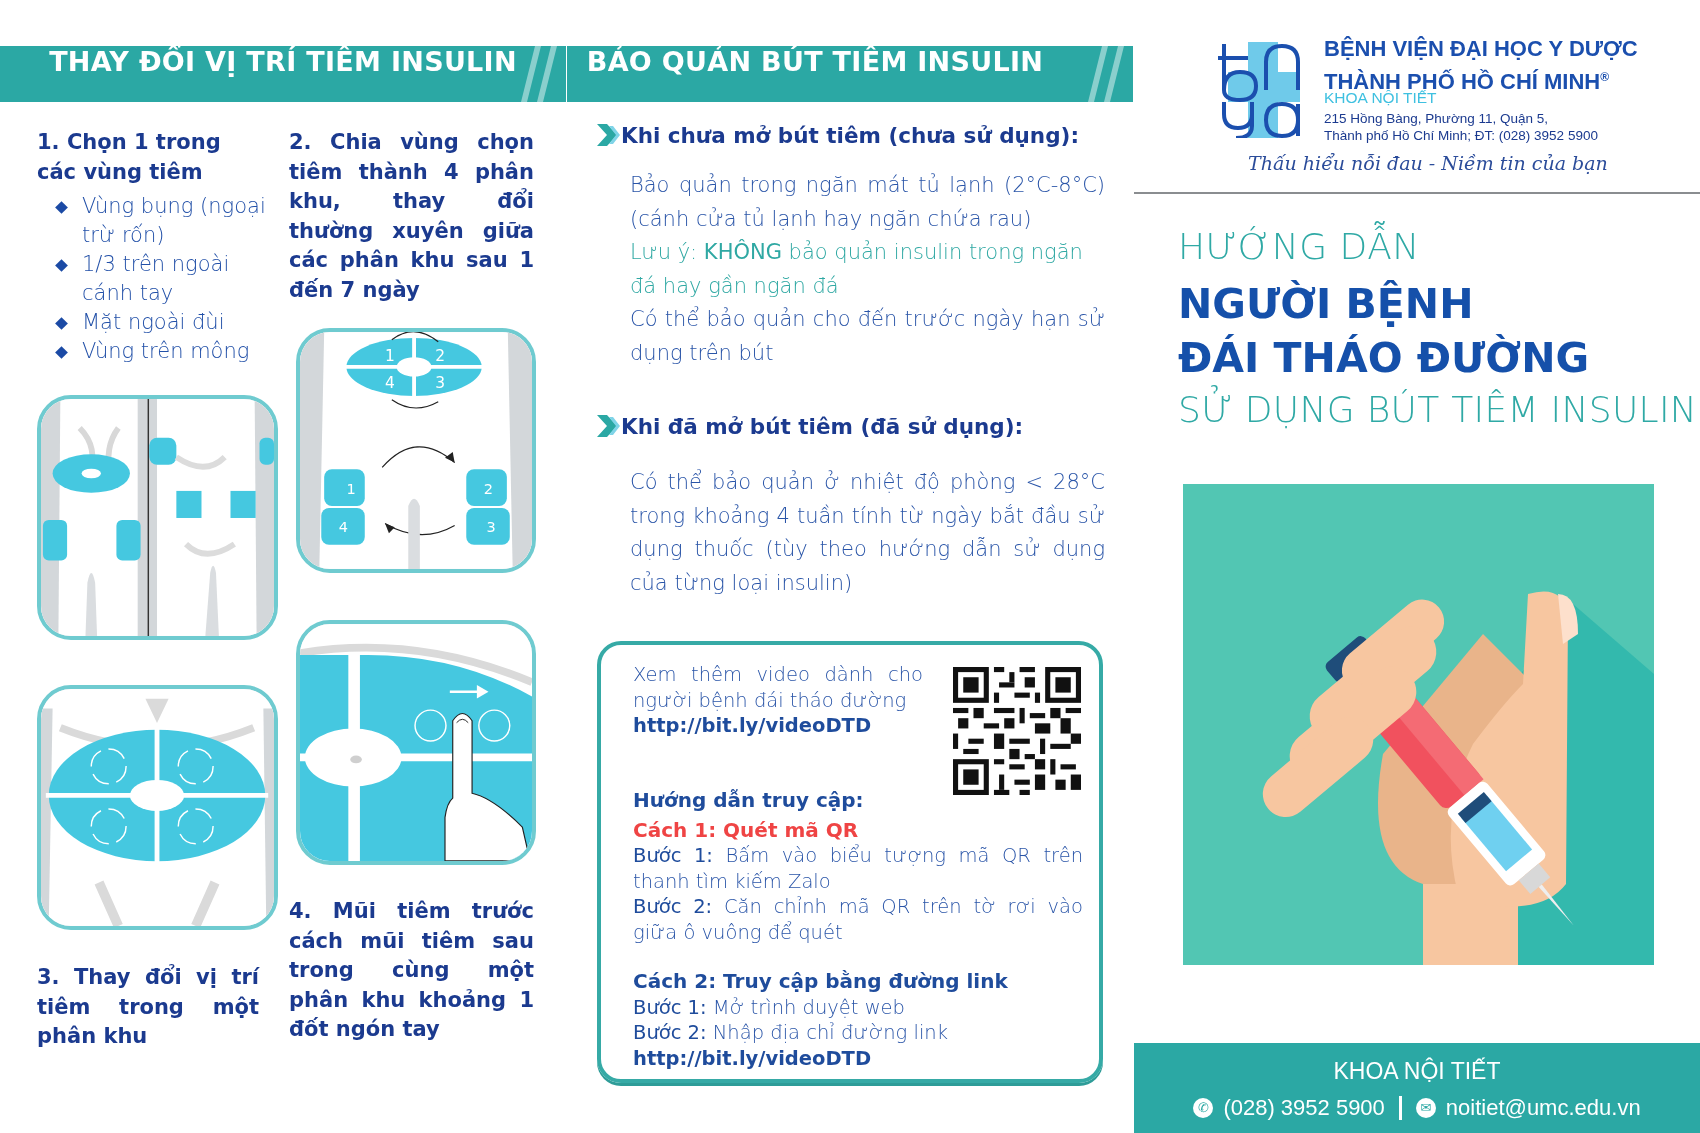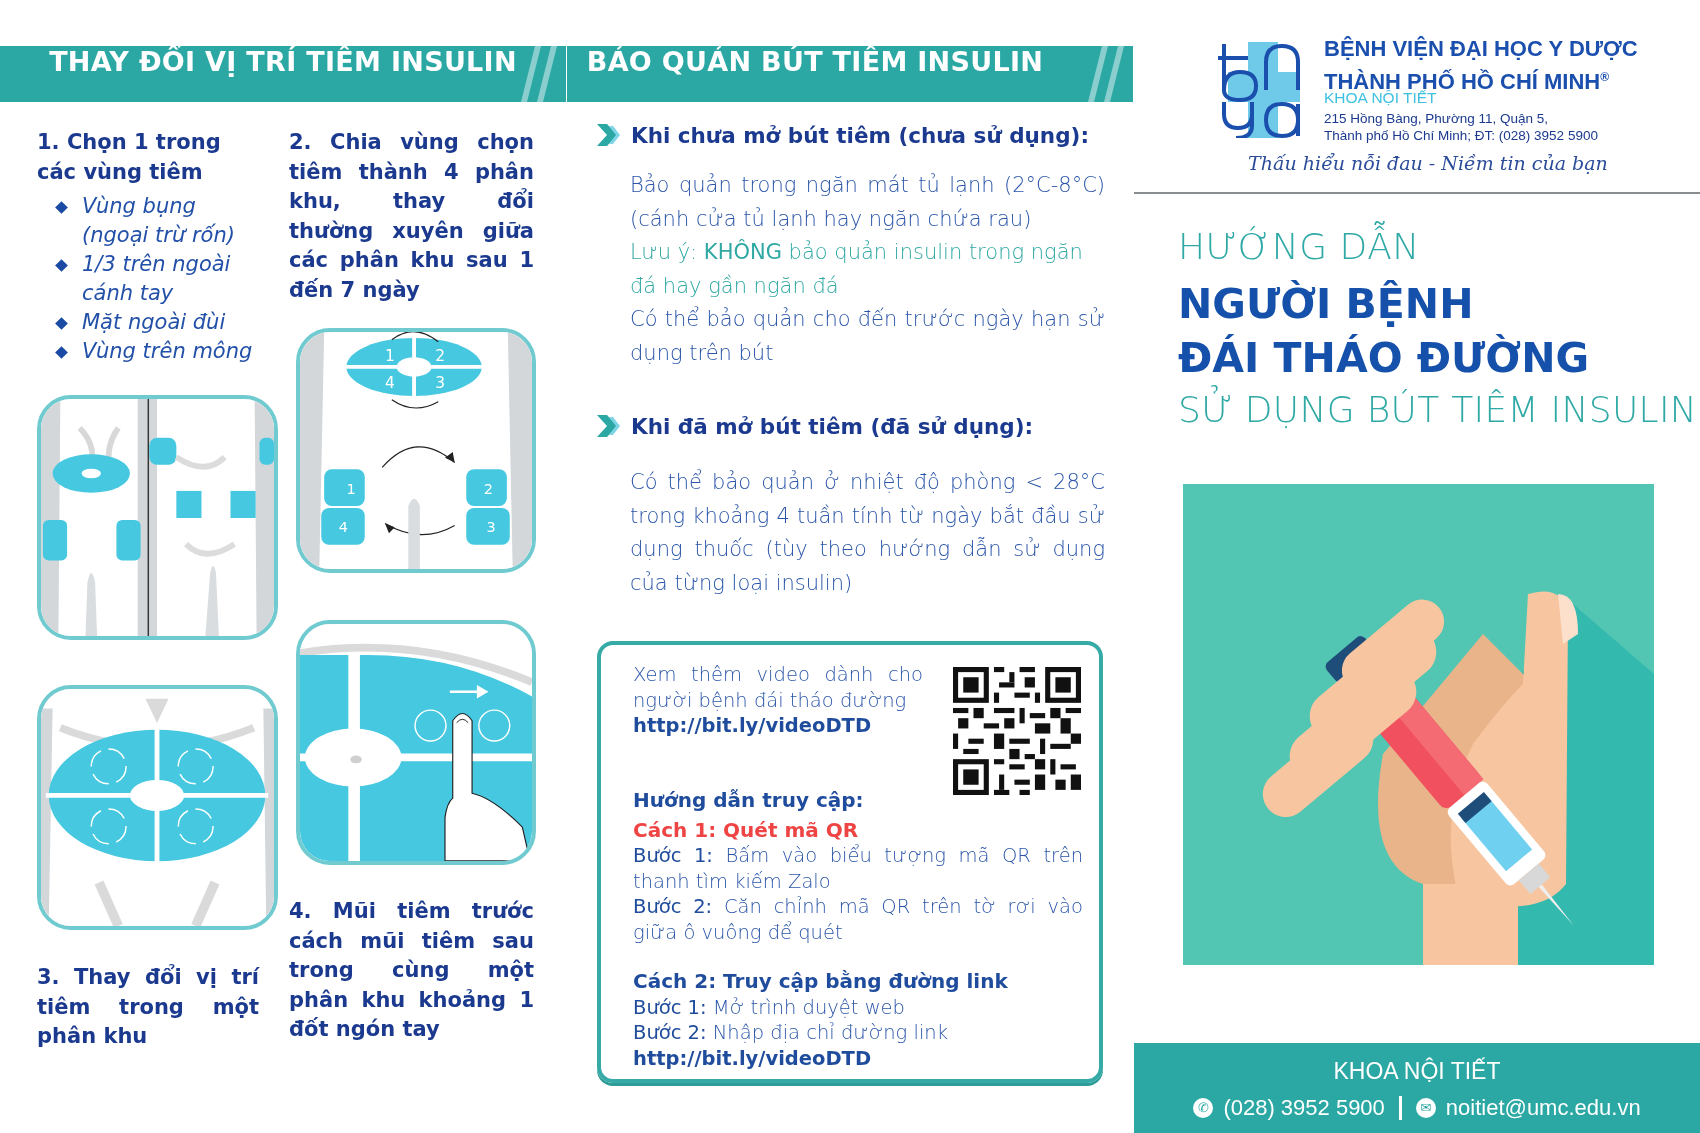--- a/index.html
+++ b/index.html
@@ -10,36 +10,36 @@
   
   .band { position: absolute; top: 46px; height: 56px; background: #2ba8a4; color: #fff;
           font-family: "DejaVu Sans", sans-serif; font-weight: bold; font-size: 27px;
           display: flex; justify-content: center; letter-spacing: 0.3px; }
   .band .slash { position: absolute; top: 0; width: 6px; height: 56px; background: rgba(255,255,255,0.45); transform: skewX(-14deg); }
 
   
   .step { position: absolute; font-family: "DejaVu Sans", sans-serif; font-weight: bold; color: #1b3a8f;
           font-size: 21px; line-height: 29.5px; text-align: justify; text-align-last: left; }
   .bullets { position: absolute; list-style: none; font-family: "DejaVu Sans", sans-serif; color: #2250a8;
-             font-size: 21px; line-height: 29px; font-weight: 300; font-style: italic; }
+             font-size: 21px; line-height: 29px; font-weight: 300; }
   .bullets li { position: relative; padding-left: 45px; }
   .bullets li .dot { position: absolute; left: 20px; top: 11px; width: 9px; height: 9px; background: #1b4aa5; transform: rotate(45deg); }
 
   .illus { position: absolute; border: 4px solid #6fcbd0; border-radius: 34px; background: #e4e7ea; overflow: hidden; }
   .illus svg { display: block; width: 100%; height: 100%; }
 
   
-  .subhead { position: absolute; left: 595px; display: flex; align-items: center; gap: 10px;
+  .subhead { position: absolute; left: 595px; display: flex; align-items: center; 
              font-family: "DejaVu Sans", sans-serif; font-weight: bold; color: #1b3a8f; font-size: 21.5px; }
   .para { position: absolute; left: 630px; width: 475px; font-family: "DejaVu Sans", sans-serif;
           font-size: 21px; line-height: 33.5px; color: #2a55a8; font-weight: 300; text-align: justify; }
   .para .note { color: #2fa8a3; }
   .para .note b { font-weight: normal; }
   .qrbox { position: absolute; left: 597px; top: 641px; width: 506px; height: 442px;
-           border: 4px solid #36aaa6; border-radius: 16px; box-shadow: 0 3px 0 #2e9c98; }
+           border: 4px solid #36aaa6; border-radius: 24px; box-shadow: 0 3px 0 #2e9c98; }
   .qrtext { position: absolute; font-family: "DejaVu Sans", sans-serif; font-size: 19.5px; line-height: 25.5px; color: #2a55a8; font-weight: 300; }
   .qrtext .lbl { color: #1f4c9c; font-weight: normal; }
 
   
   .hosp-name { position: absolute; left: 1324px; top: 35px; font-family: "Liberation Sans", sans-serif; font-weight: bold;
                color: #1b4fae; font-size: 22px; line-height: 28px; }
   .hosp-name sup { font-size: 12px; }
   .dept { position: absolute; left: 1324px; top: 89px; font-family: "Liberation Sans", sans-serif; color: #3ec0e0; font-size: 15.5px; }
   .addr { position: absolute; left: 1324px; top: 110px; font-family: "Liberation Sans", sans-serif; color: #1b3a8f; font-size: 13.5px; line-height: 17px; }
   .slogan { position: absolute; left: 1248px; top: 152px; font-family: "DejaVu Serif", serif; font-style: italic; color: #2b4c9a; font-size: 19px; }

